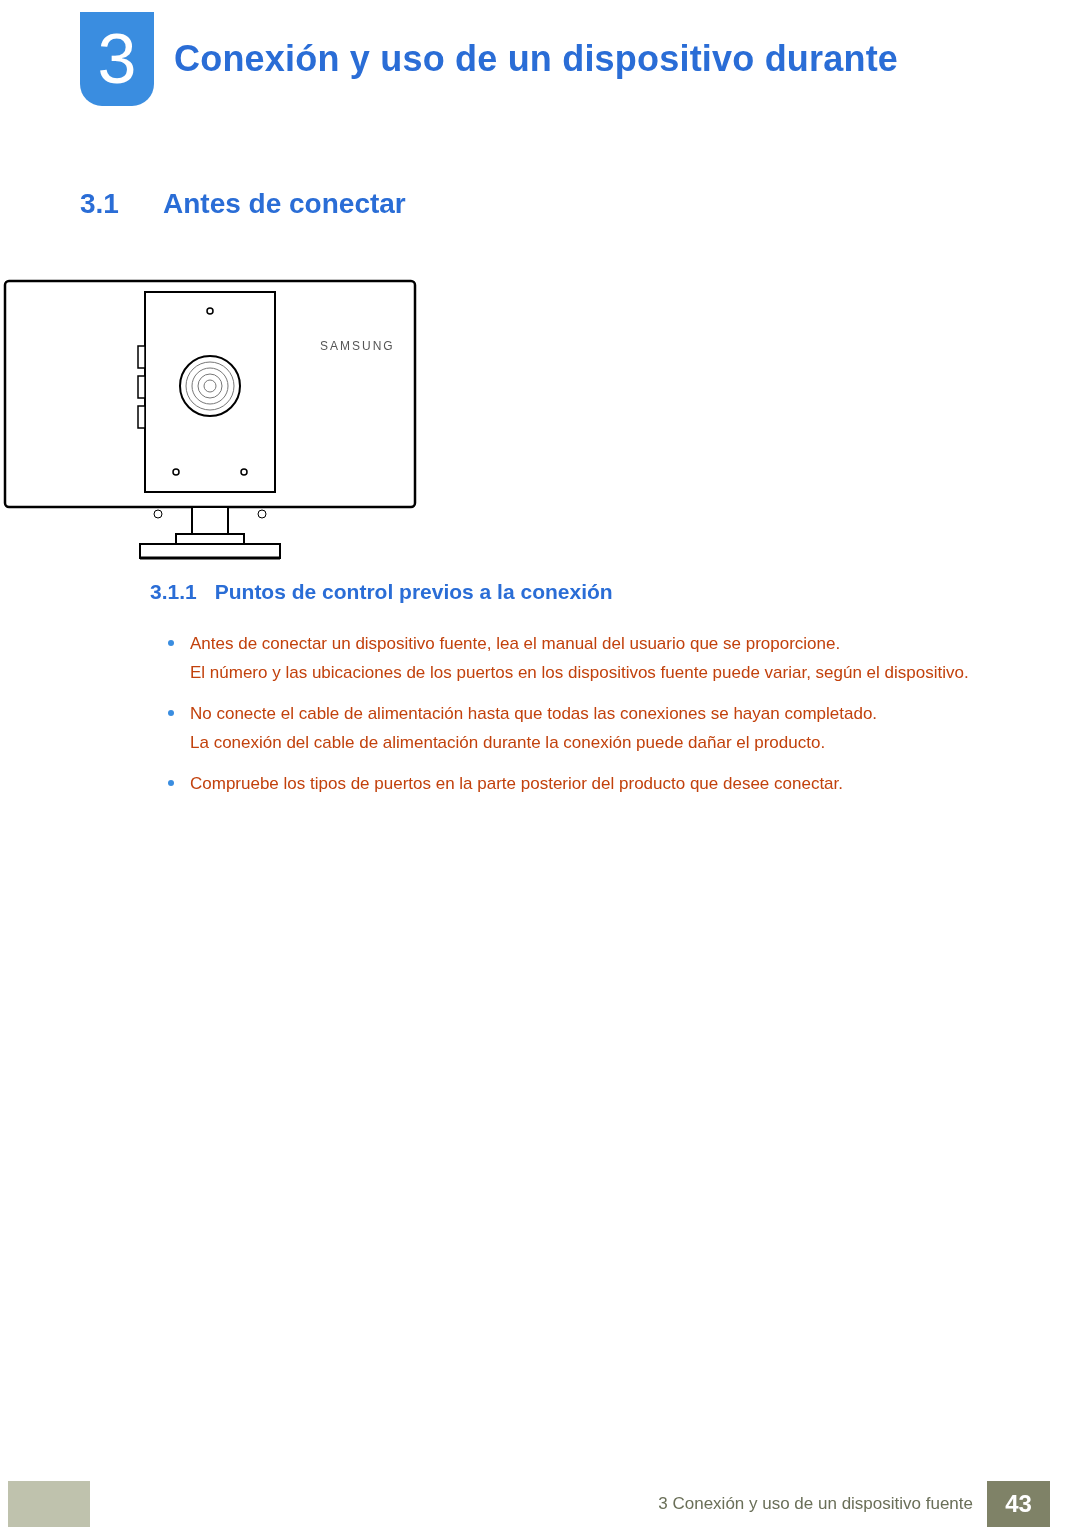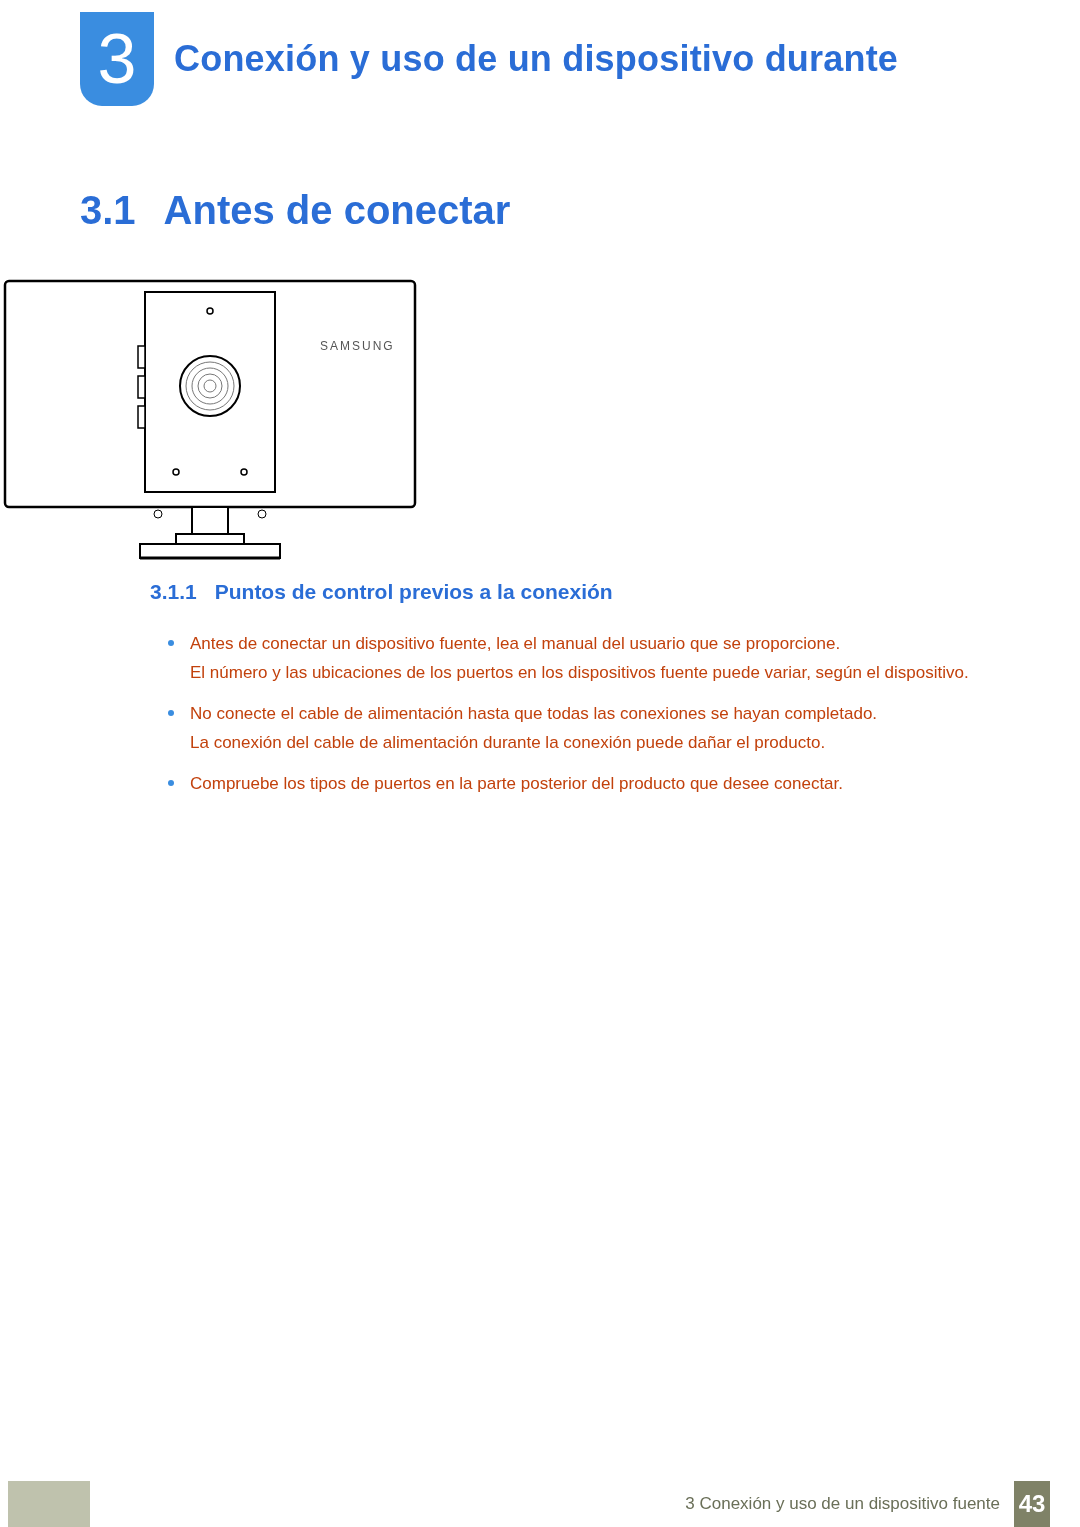--- a/index.html
+++ b/index.html
@@ -25,21 +25,21 @@
     font-size: 36px;
     font-weight: 700;
     letter-spacing: 0.2px;
     margin-left: 20px;
   }
 
   
   .section-h1 {
     position: absolute; left: 80px; top: 188px;
     display: flex; gap: 28px; align-items: baseline;
-    color: #2a6dd6; font-size: 40px; font-weight: 700;
+    color: #2a6dd6; font-size: 28px; font-weight: 700;
   }
   .section-h1 .num { min-width: 55px; }
 
   
   .figure-wrap {
     position: absolute; left: 0; right: 0; top: 276px;
     display: flex; justify-content: flex-start;
   }
   .monitor-svg { width: 420px; height: 290px; }
 
@@ -72,21 +72,21 @@
   .footer-left {
     width: 82px; background: #bfc2ad;
   }
   .footer-mid {
     flex: 1; background: #fff;
     display: flex; align-items: center; justify-content: flex-end;
     padding-right: 14px;
     color: #6a6f58; font-size: 17px;
   }
   .footer-pagebox {
-    width: 36px; background: #7f8267;
+    width: 63px; background: #7f8267;
     display: flex; align-items: center; justify-content: center;
     color: #fff; font-size: 24px; font-weight: 700;
   }
   .footer-right {
     width: 30px; background: #fff;
   }
 </style>
 </head>
 <body>
 

